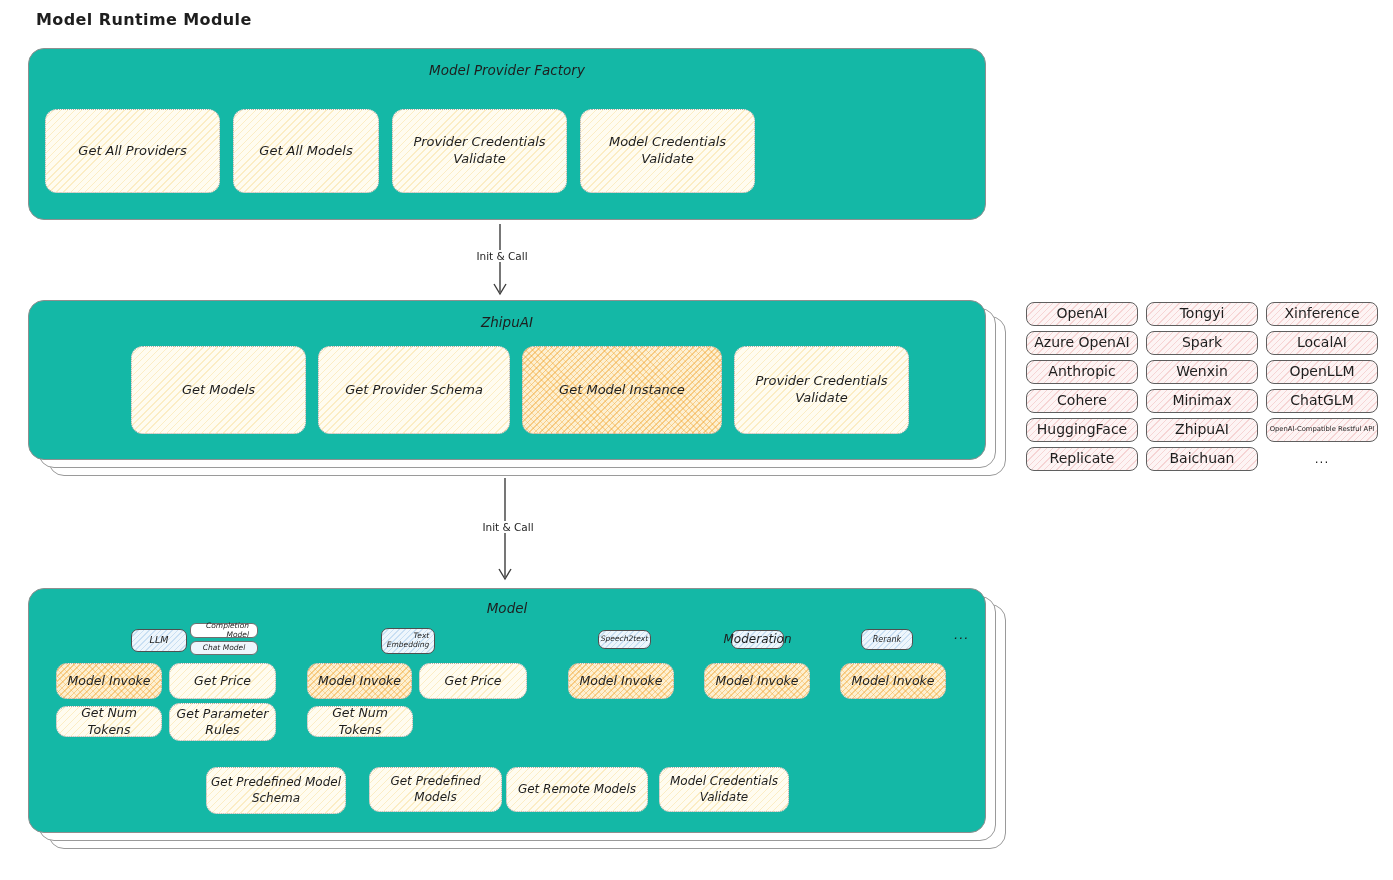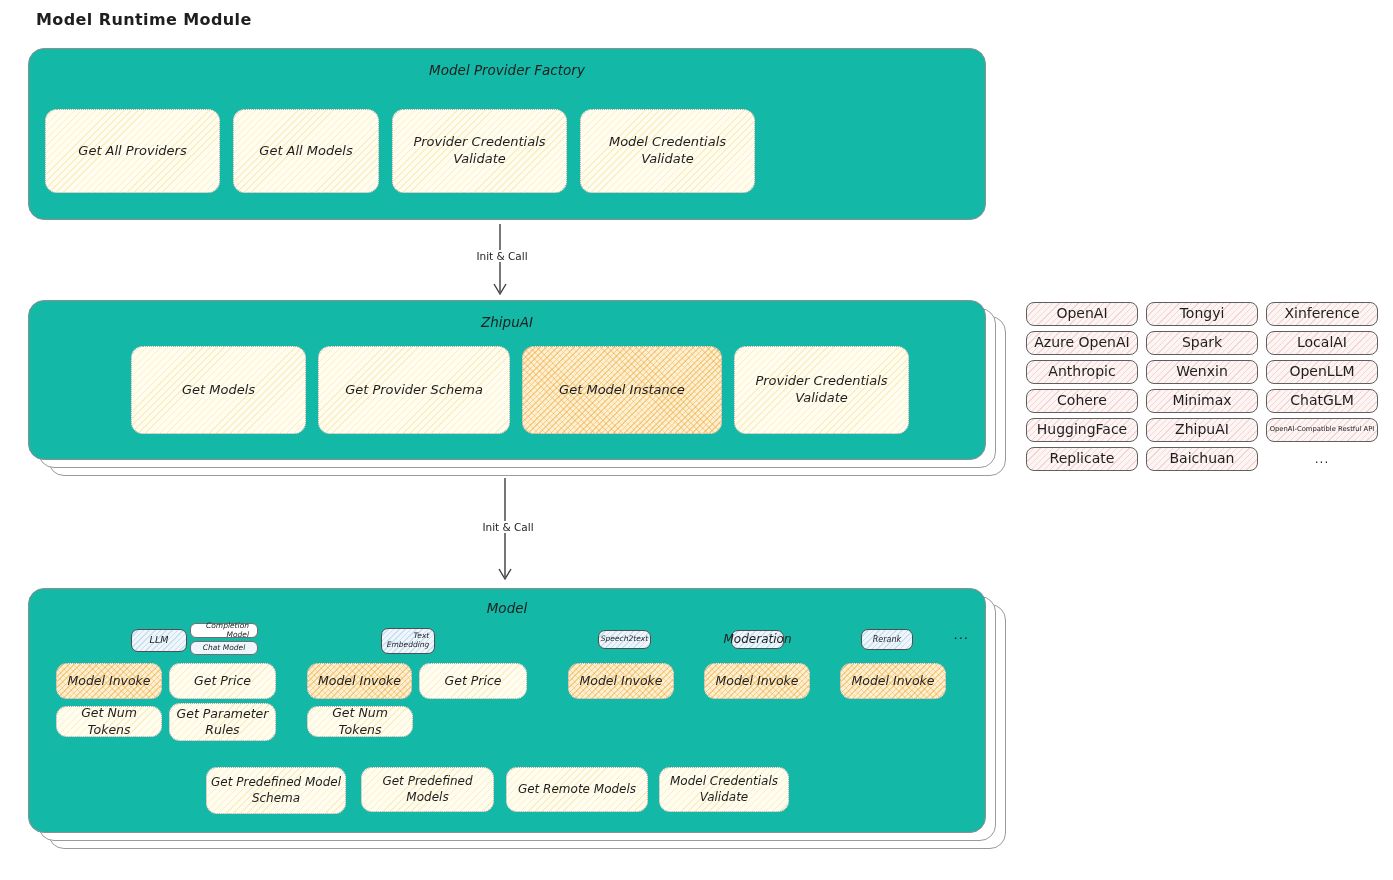--- a/index.html
+++ b/index.html
@@ -167,19 +167,19 @@
       <div class="node soft fn" style="left:390px;top:74px;width:108px;height:36px">Get Price</div>
       <div class="node hl fn" style="left:539px;top:74px;width:106px;height:36px">Model Invoke</div>
       <div class="node hl fn" style="left:675px;top:74px;width:106px;height:36px">Model Invoke</div>
       <div class="node hl fn" style="left:811px;top:74px;width:106px;height:36px">Model Invoke</div>
 
       <div class="node soft fn" style="left:27px;top:117px;width:106px;height:31px">Get Num Tokens</div>
       <div class="node soft fn" style="left:140px;top:114px;width:107px;height:38px">Get Parameter Rules</div>
       <div class="node soft fn" style="left:278px;top:117px;width:106px;height:31px">Get Num Tokens</div>
 
       <div class="node soft bottomnode" style="left:177px;top:178px;width:140px;height:47px">Get Predefined Model Schema</div>
-      <div class="node soft bottomnode" style="left:332px;top:178px;width:133px;height:45px">Get Predefined Models</div>
+      <div class="node soft bottomnode" style="left:340px;top:178px;width:133px;height:45px">Get Predefined Models</div>
       <div class="node soft bottomnode" style="left:477px;top:178px;width:142px;height:45px">Get Remote Models</div>
       <div class="node soft bottomnode" style="left:630px;top:178px;width:130px;height:45px">Model Credentials Validate</div>
     </div>
   </div>
 
 </div>
 
 </body></html>

